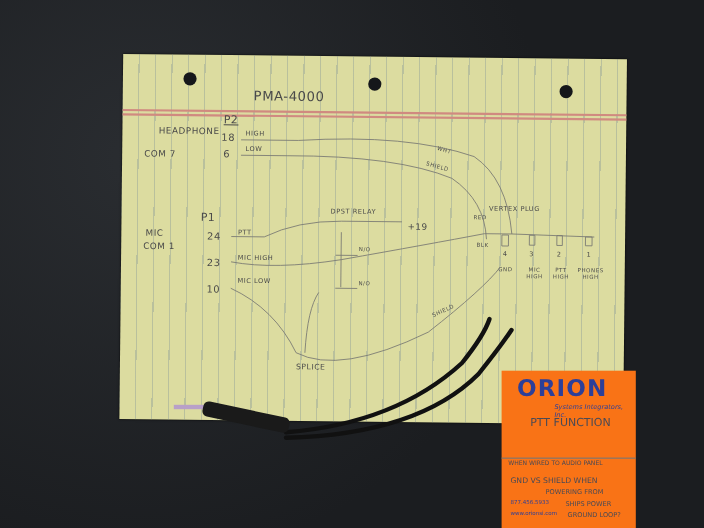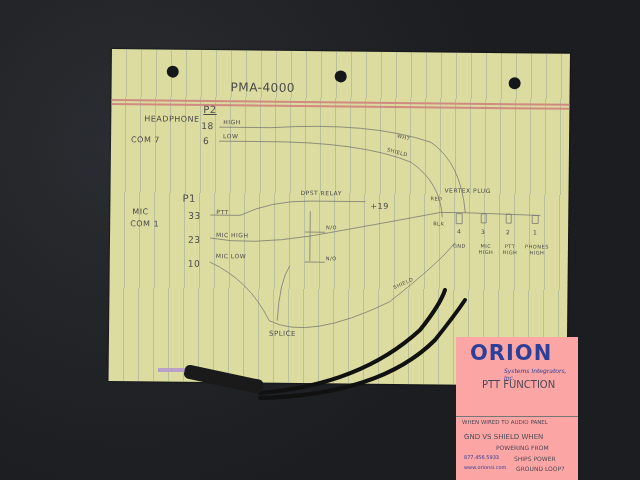--- a/index.html
+++ b/index.html
@@ -7,21 +7,21 @@
   .carpet{position:absolute;inset:0;background:
     radial-gradient(circle at 20% 30%,#2a2d31 0,#1b1d20 60%),#1f2124;}
   .paper{position:absolute;left:112px;top:49px;width:458px;height:332px;background:#dcdca0;
     transform:rotate(0.6deg);transform-origin:left top;
     background-image:repeating-linear-gradient(90deg,transparent 0,transparent 14px,rgba(120,140,150,0.35) 14px,rgba(120,140,150,0.35) 15px);
     box-shadow:0 0 2px #000;}
   .margin-line{position:absolute;left:0;right:0;height:2px;background:#d08a80;}
   .hole{position:absolute;width:12px;height:12px;border-radius:50%;background:#15171a;}
   .hw{position:absolute;font-family:"DejaVu Sans",sans-serif;color:#4a4a4a;letter-spacing:0.5px;white-space:nowrap;}
   svg.wires{position:absolute;left:0;top:0;}
-  .card{position:absolute;left:456px;top:337px;width:122px;height:143px;background:#fca5a5;}
+  .card{position:absolute;left:456px;top:337px;width:122px;height:143px;background:#f97316;}
   .orion{position:absolute;left:14px;top:4px;font-family:"DejaVu Sans",sans-serif;font-weight:bold;font-size:21px;color:#2c3f99;letter-spacing:1px;}
   .orion-sub{position:absolute;left:48px;top:30px;font-size:6px;color:#2c3f99;font-style:italic;}
   .card-hw{position:absolute;font-size:8px;color:#4a4a55;white-space:nowrap;}
   .card-print{position:absolute;font-size:5px;color:#2c3f99;}
 </style>
 </head>
 <body>
 
 <div class="carpet"></div>
 
@@ -38,21 +38,21 @@
   <div class="hw" style="left:18px;top:65px;font-size:8px;margin-left:15px;">HEADPHONE</div>
   <div class="hw" style="left:20px;top:86px;font-size:8px;">COM 7</div>
   <div class="hw" style="left:90px;top:71px;font-size:9px;">18</div>
   <div class="hw" style="left:112px;top:68px;font-size:6px;">HIGH</div>
   <div class="hw" style="left:92px;top:86px;font-size:9px;">6</div>
   <div class="hw" style="left:112px;top:82px;font-size:6px;">LOW</div>
 
   <div class="hw" style="left:72px;top:143px;font-size:10px;">P1</div>
   <div class="hw" style="left:22px;top:158px;font-size:8px;">MIC</div>
   <div class="hw" style="left:20px;top:170px;font-size:8px;">COM 1</div>
-  <div class="hw" style="left:78px;top:161px;font-size:9px;">33</div>
+  <div class="hw" style="left:78px;top:161px;font-size:9px;">24</div>
   <div class="hw" style="left:106px;top:158px;font-size:6px;">PTT</div>
   <div class="hw" style="left:78px;top:185px;font-size:9px;">23</div>
   <div class="hw" style="left:106px;top:181px;font-size:6px;">MIC HIGH</div>
   <div class="hw" style="left:78px;top:209px;font-size:9px;">10</div>
   <div class="hw" style="left:106px;top:202px;font-size:6px;">MIC LOW</div>
 
   <div class="hw" style="left:190px;top:138px;font-size:6px;">DPST RELAY</div>
   <div class="hw" style="left:260px;top:150px;font-size:8px;">+19</div>
   <div class="hw" style="left:216px;top:173px;font-size:5px;">N/O</div>
   <div class="hw" style="left:216px;top:204px;font-size:5px;">N/O</div>

